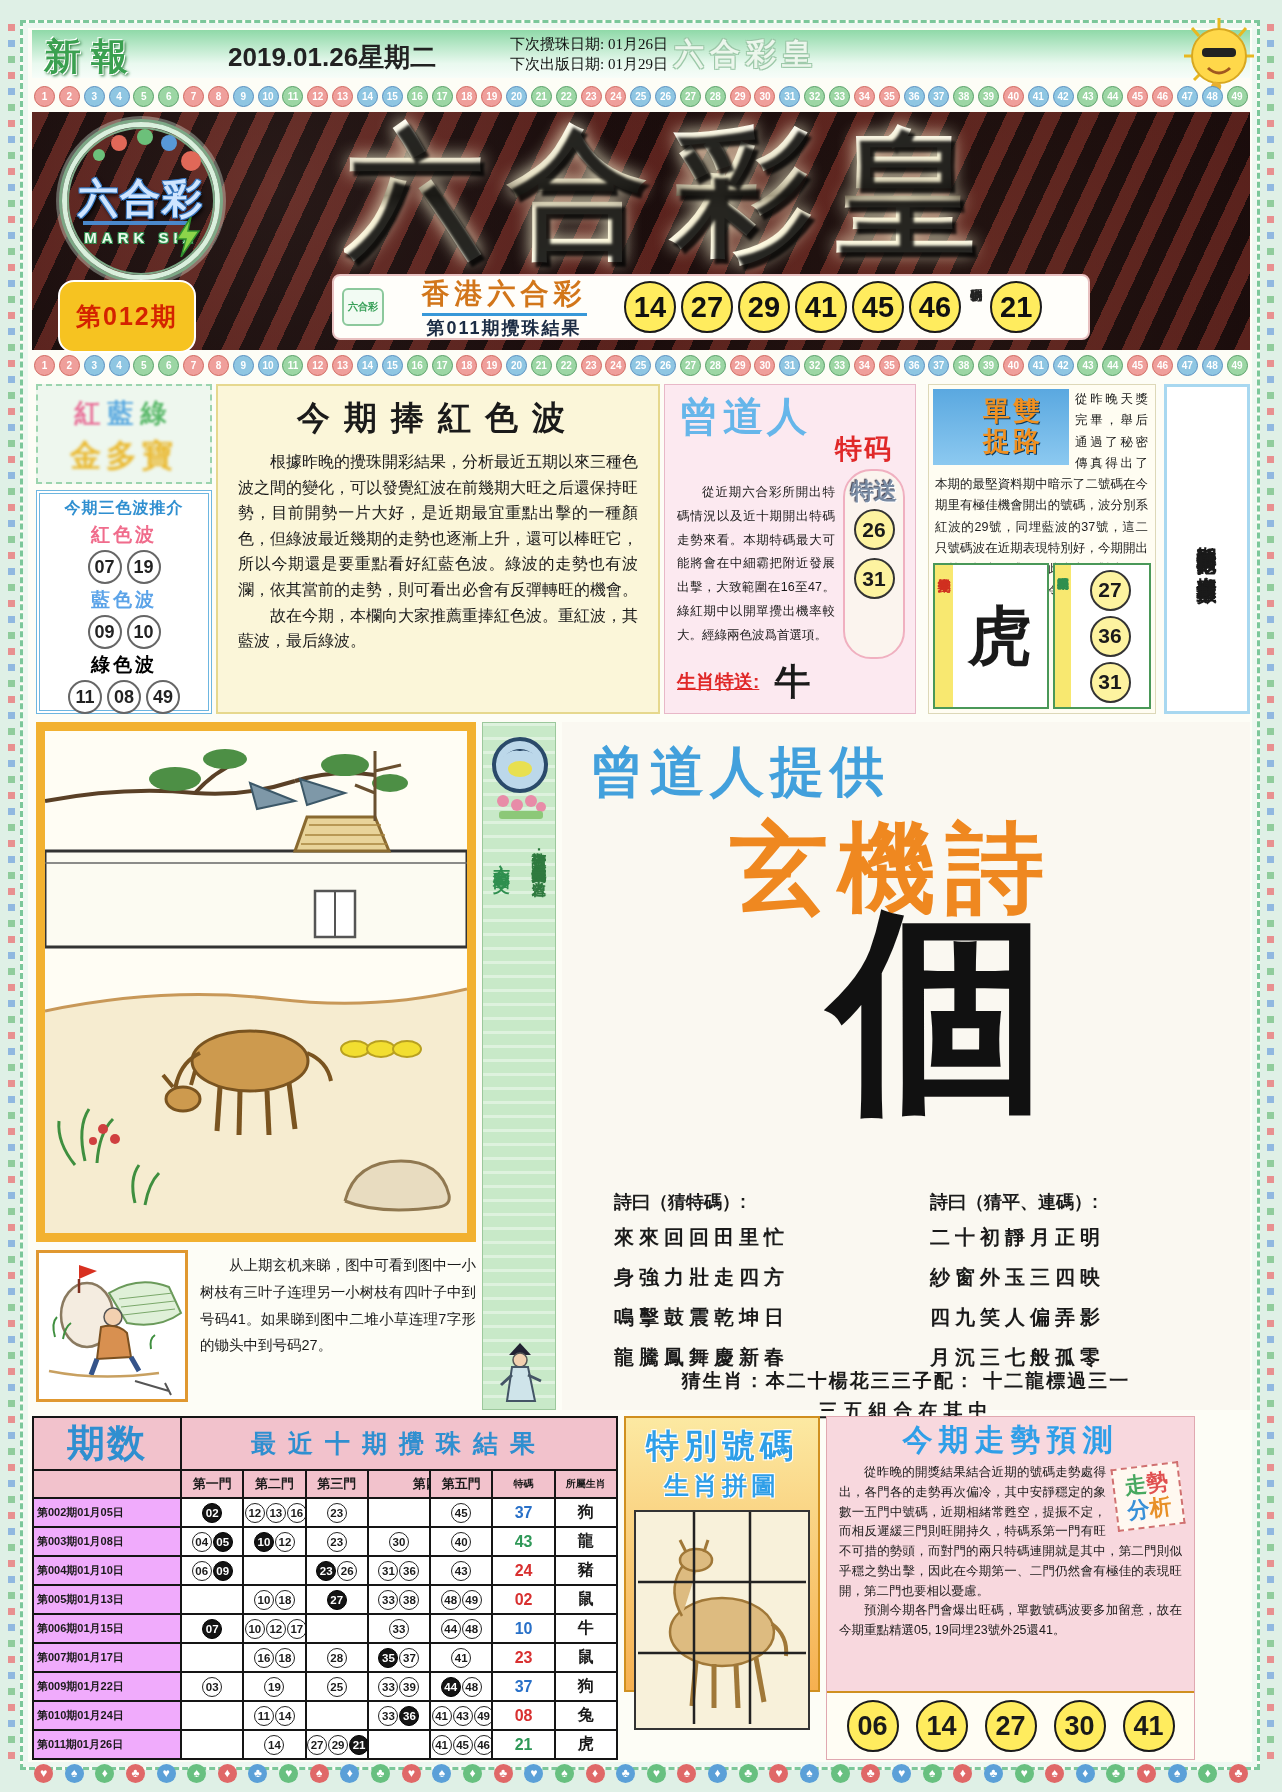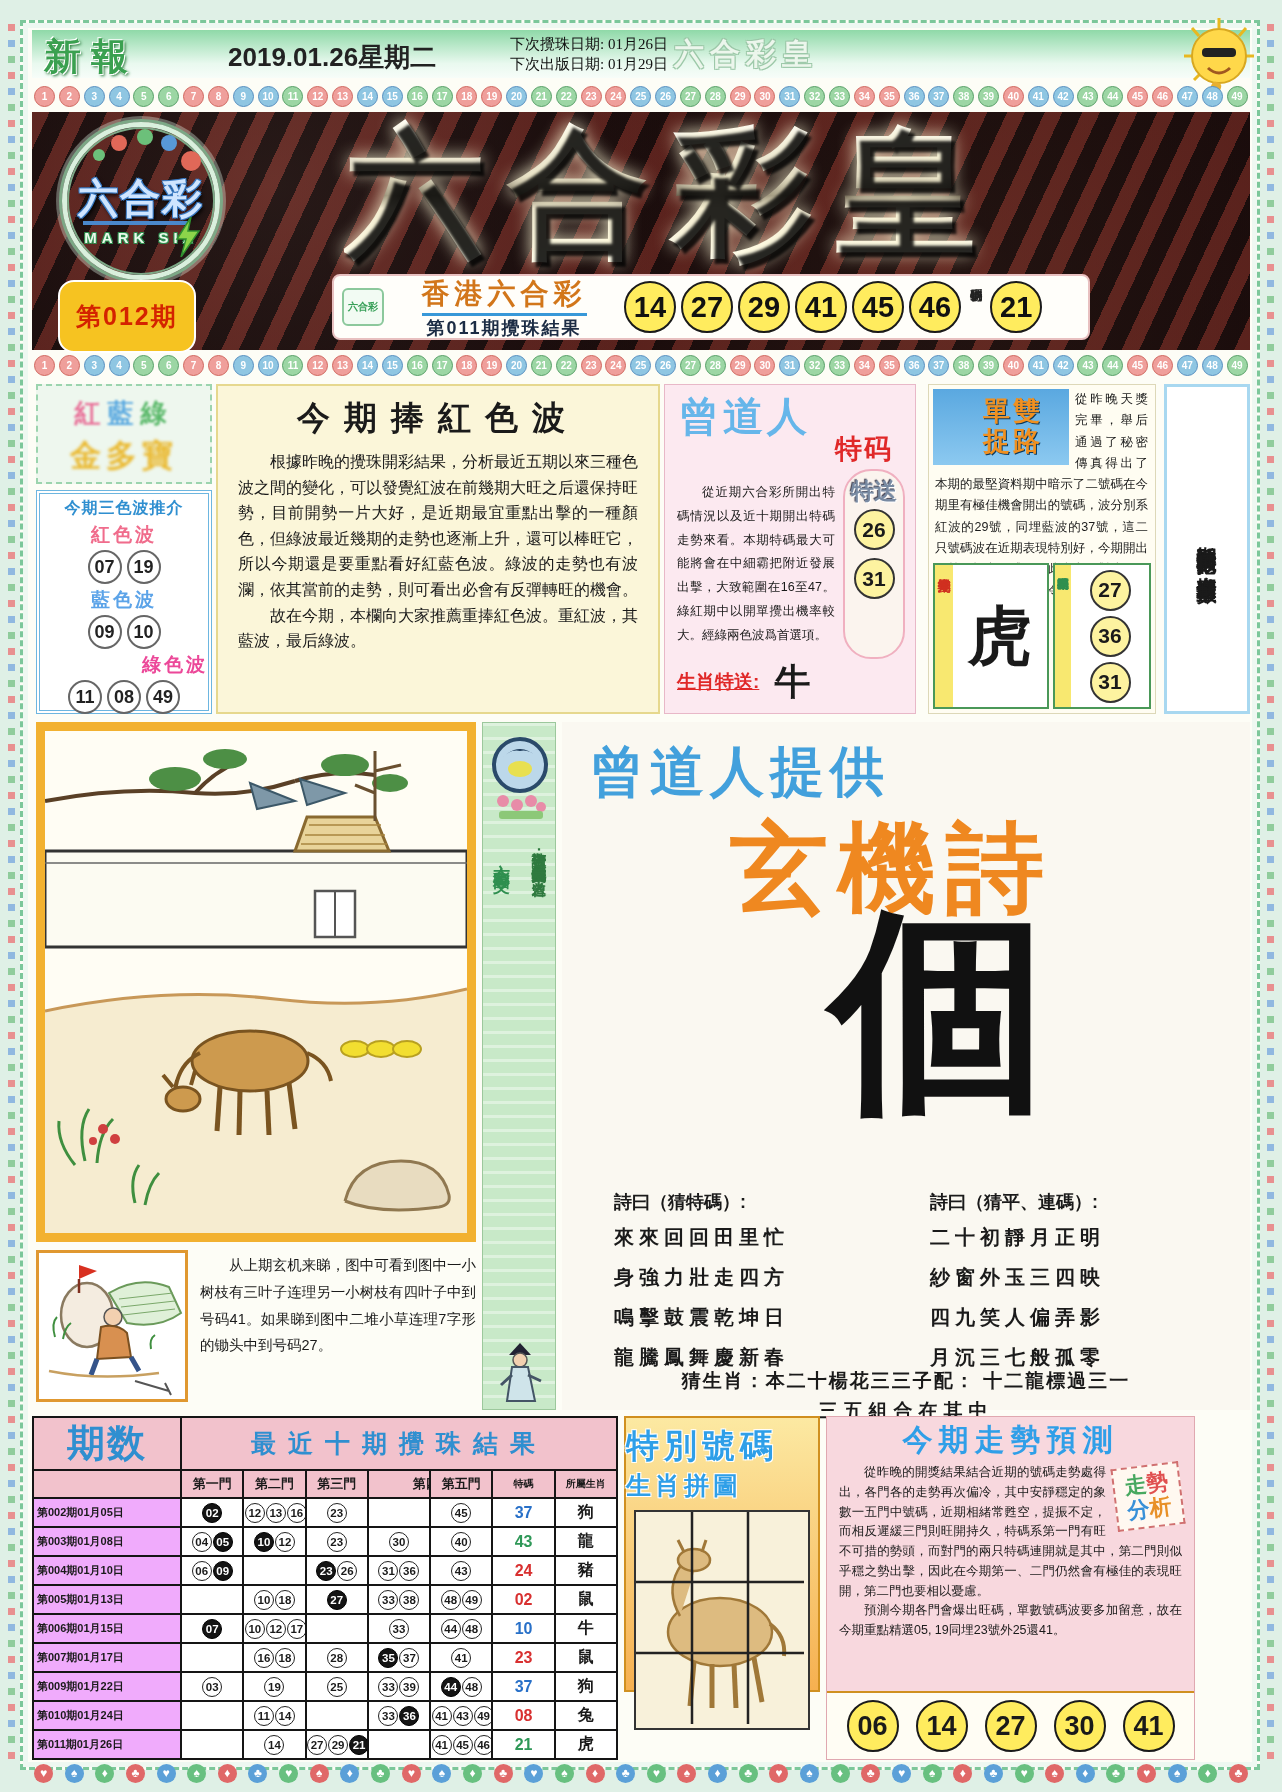--- a/index.html
+++ b/index.html
@@ -149,21 +149,21 @@
   .h-sm{font-size:10px;font-weight:bold;}
   .td-issue{background:#f0abfc;font-size:11px;font-weight:bold;text-align:left !important;padding-left:3px !important;}
   .circ{width:20px;height:20px;border-radius:50%;border:1.5px solid #222;display:inline-flex;align-items:center;
         justify-content:center;font-size:11.5px;font-weight:bold;margin:0 .5px;background:#fff;box-sizing:border-box;}
   .circ.solid{background:#141414;color:#fff;border-color:#000;}
   .td-sp{font-size:16px;font-weight:bold;}
   .sp-r{color:#d83030;} .sp-b{color:#2870c8;} .sp-g{color:#2f9858;}
   .td-zo{font-size:16px;font-weight:bold;}
 
   .puzzle{left:624px;top:1416px;width:196px;height:276px;background:linear-gradient(180deg,#fce9a2,#f6b050);
-        border:2px solid #d09020;box-sizing:border-box;}
+        border:2px solid #d09020;box-sizing:border-box;text-align:center;}
   .pz-t1{font-size:33px;font-weight:bold;color:#2f9fe8;letter-spacing:5px;margin-top:6px;
         text-shadow:1px 1px 0 #fff,-1px -1px 0 #fff,1px -1px 0 #fff,-1px 1px 0 #fff;}
   .pz-t2{font-size:25px;font-weight:bold;color:#2f9fe8;letter-spacing:4px;
         text-shadow:1px 1px 0 #fff,-1px -1px 0 #fff,1px -1px 0 #fff,-1px 1px 0 #fff;}
   .pz-grid{position:relative;width:172px;height:216px;margin:8px auto 0;background:#f8f1da;border:2px solid #333;}
 
   .forecast{left:826px;top:1416px;width:369px;height:344px;background:#f8d8de;border:1px solid #e0a8b0;box-sizing:border-box;}
   .fc-title{text-align:center;font-size:30px;font-weight:bold;color:#2f9fe8;letter-spacing:6px;margin-top:3px;}
   .fc-body{padding:2px 12px 0 12px;}
   .fc-stamp{float:right;width:64px;margin:2px 0 4px 8px;border:2px dashed #d07070;background:#fff8f0;
@@ -361,21 +361,21 @@
         <div class="tri-label" style="color: rgb(240, 108, 140);">紅色波</div>
         <div class="tri-nums">
           <span class="num-circ">07</span>
           <span class="num-circ">19</span>
         </div>
         <div class="tri-label" style="color: rgb(91, 163, 232);">藍色波</div>
         <div class="tri-nums">
           <span class="num-circ">09</span>
           <span class="num-circ">10</span>
         </div>
-        <div class="tri-label" style="color: #ec4899; text-align: right;">綠色波</div>
+        <div class="tri-label" style="color: #000000;">綠色波</div>
         <div class="tri-nums">
           <span class="num-circ">11</span>
           <span class="num-circ">08</span>
           <span class="num-circ">49</span>
         </div>
       </div>
   </div>
 
   <div class="article abs">
     <div class="article-title serif">今期捧紅色波</div>

